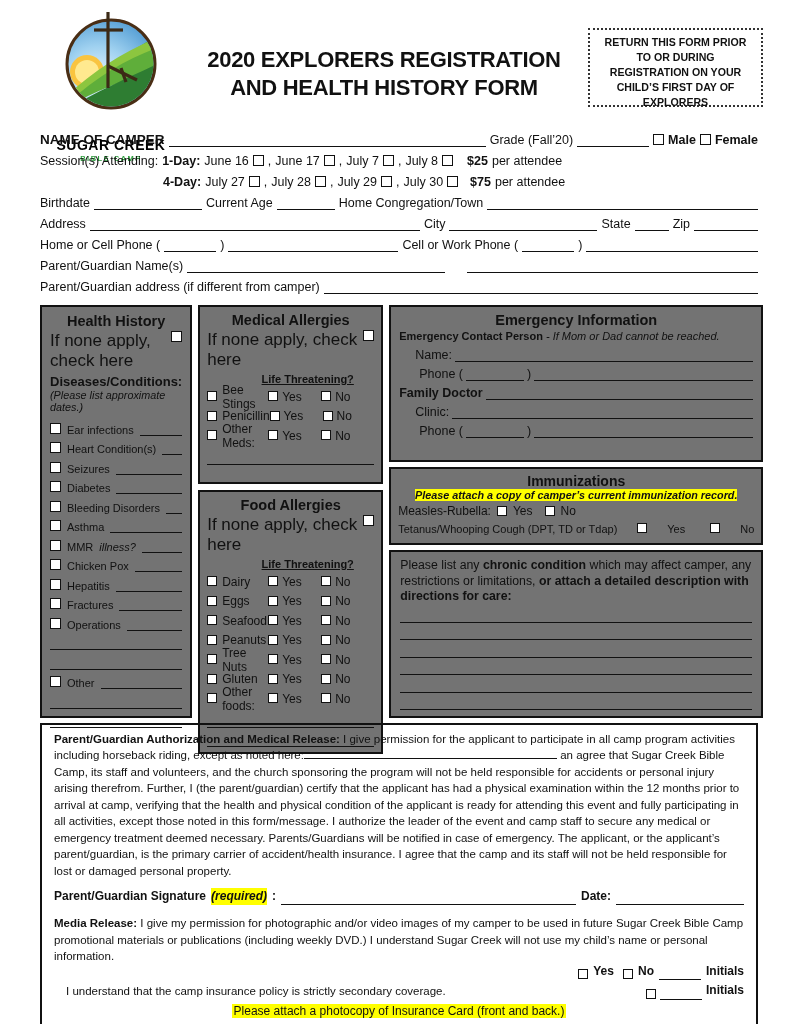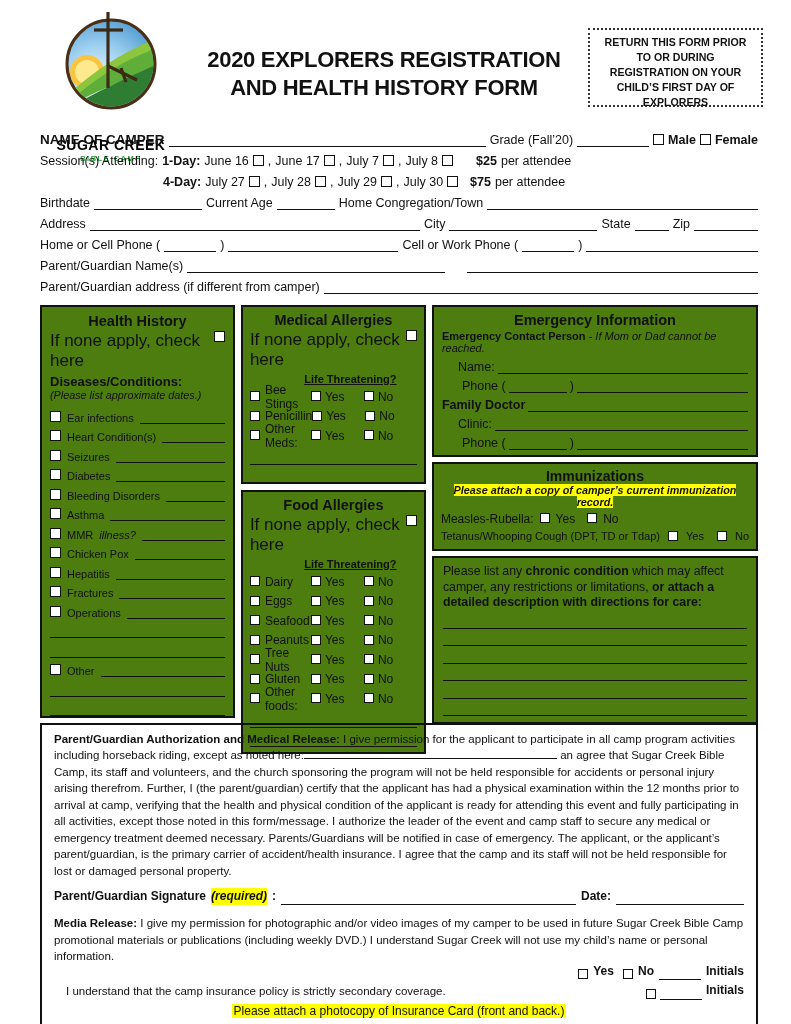--- a/index.html
+++ b/index.html
@@ -37,21 +37,21 @@
   
   .top-fields { position: absolute; left: 40px; top: 130px; width: 718px; font-size: 12.5px; }
   .trow { display: flex; align-items: flex-end; gap: 4px; margin-bottom: 4px; height: 17px; white-space: nowrap; }
   .trow .cb { margin-bottom: 2px; }
   .name-label { font-size: 13.5px; font-weight: bold; }
   .sess-indent { padding-left: 123px; }
   .dategrp { display: inline-flex; align-items: flex-end; gap: 4px; }
 
   
   .boxes { position: absolute; left: 40px; top: 305px; width: 718px; height: 413px; display: flex; gap: 6px; }
-  .box { border: 2px solid #111; background: #4d7c0f; }
+  .box { border: 2px solid #111; background: #737373; }
   .col-left { width: 210px; padding: 6px 8px; }
   .col-mid { width: 185px; display: flex; flex-direction: column; gap: 6px; }
   .col-right { flex: 1; display: flex; flex-direction: column; gap: 5px; }
   .box-title { text-align: center; font-weight: bold; font-size: 14.5px; margin-bottom: 2px; }
   .none-row { display: flex; justify-content: center; align-items: flex-start; gap: 6px; font-size: 17px; margin-bottom: 3px; }
 
   .hh-head { font-weight: bold; font-size: 13px; }
   .hh-note { font-style: italic; font-size: 10.8px; margin-bottom: 3px; }
   .hh-row { display: flex; align-items: flex-end; gap: 6px; font-size: 11px; height: 19.5px; }
   .hh-row .cb { margin-bottom: 2px; }
@@ -70,21 +70,21 @@
   .al-blank .fl { width: 100%; }
 
   .em-box { height: 180px; padding: 5px 8px; font-size: 12.5px; }
   .em-contact { font-size: 11px; margin-bottom: 1px; }
   .em-row { display: flex; align-items: flex-end; gap: 3px; height: 19px; white-space: nowrap; }
   .ind1 { padding-left: 16px; } .ind2 { padding-left: 20px; }
 
   .imm-box { height: 89px; padding: 4px 7px; font-size: 12px; }
   .imm-note { font-size: 10.8px; text-align: center; margin-bottom: 2px; }
   .imm-row { display: flex; align-items: center; gap: 6px; height: 17.5px; white-space: nowrap; }
-  .imm-row.tet { font-size: 11px; gap: 8px; }
+  .imm-row.tet { font-size: 11px; gap: 20px; }
   .imm-date { padding-left: 38px; }
 
   .chronic-box { flex: 1; padding: 6px 9px; font-size: 12.3px; line-height: 1.28; }
   .ch-blank { margin-top: 16.5px; border-bottom: 1.2px solid #111; height: 1px; }
 
   
   .bottom-box { position: absolute; left: 40px; top: 723px; width: 718px; min-height: 243px;
     border: 2px solid #111; padding: 6px 12px 8px 12px; font-size: 11.5px; line-height: 1.43; }
   .inline-line { display: inline-block; border-bottom: 1px solid #111; width: 253px; height: 11px; }
   .sig-row { display: flex; align-items: flex-end; gap: 5px; margin: 9px 0 10px 0;
@@ -167,21 +167,21 @@
       </span>
       <span class="dategrp">
         <span>July 7</span>
         <span class="cb"></span>
         <span>,</span>
       </span>
       <span class="dategrp">
         <span>July 8</span>
         <span class="cb"></span>
       </span>
-      <span class="b" style="margin-left:19px">$25</span>
+      <span class="b" style="margin-left:10px">$25</span>
       <span>per attendee</span>
     </div>
 
     <div class="trow sess-indent">
       <span class="b">4-Day:</span>
       <span class="dategrp">
         <span>July 27</span>
         <span class="cb"></span>
         <span>,</span>
       </span>

